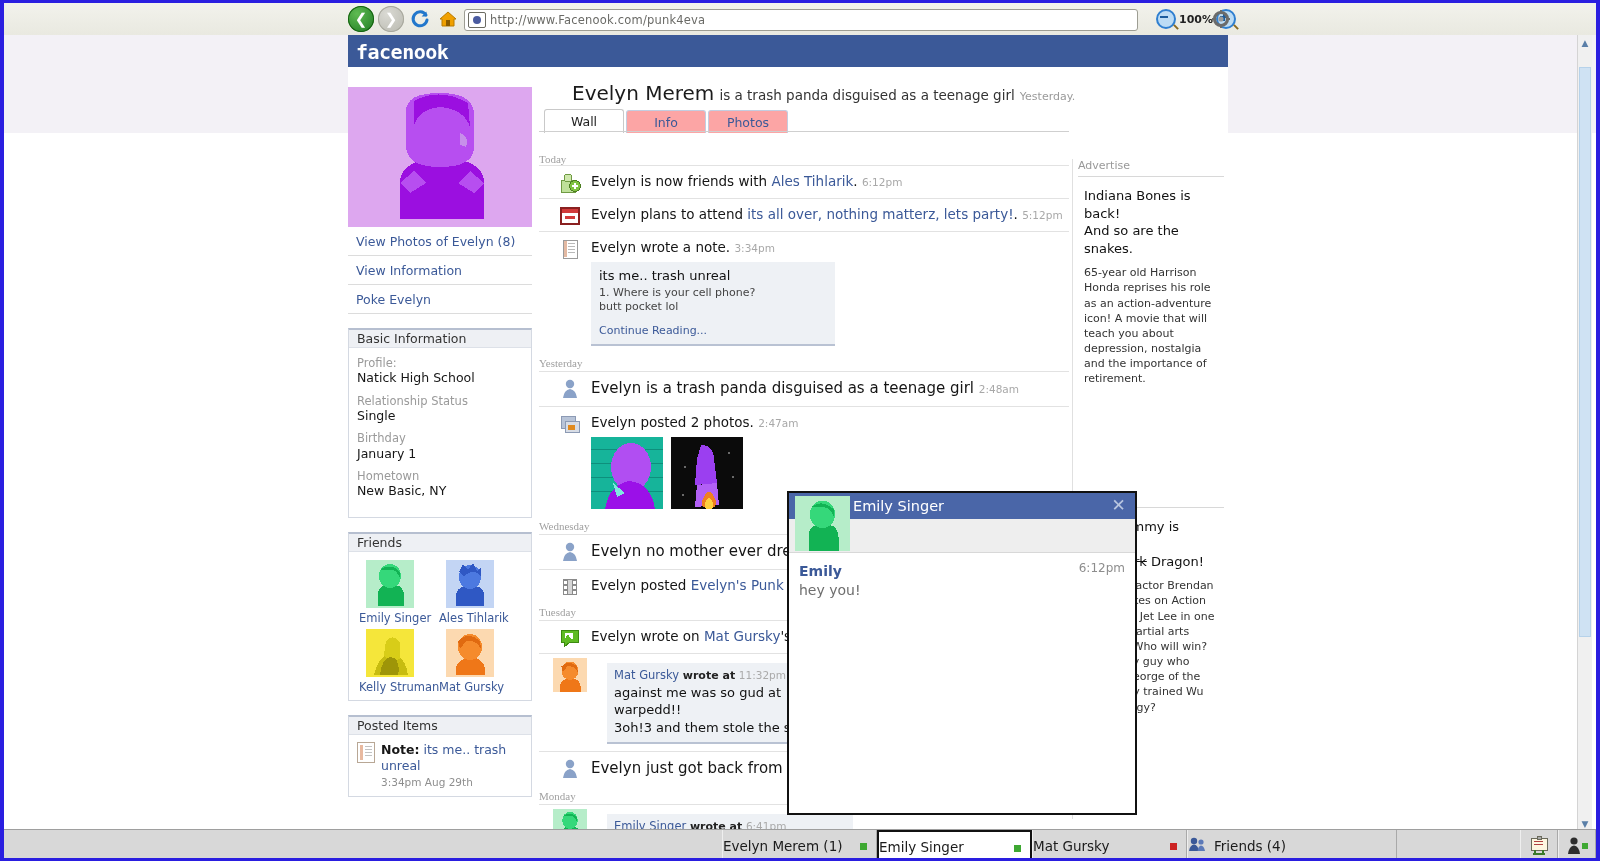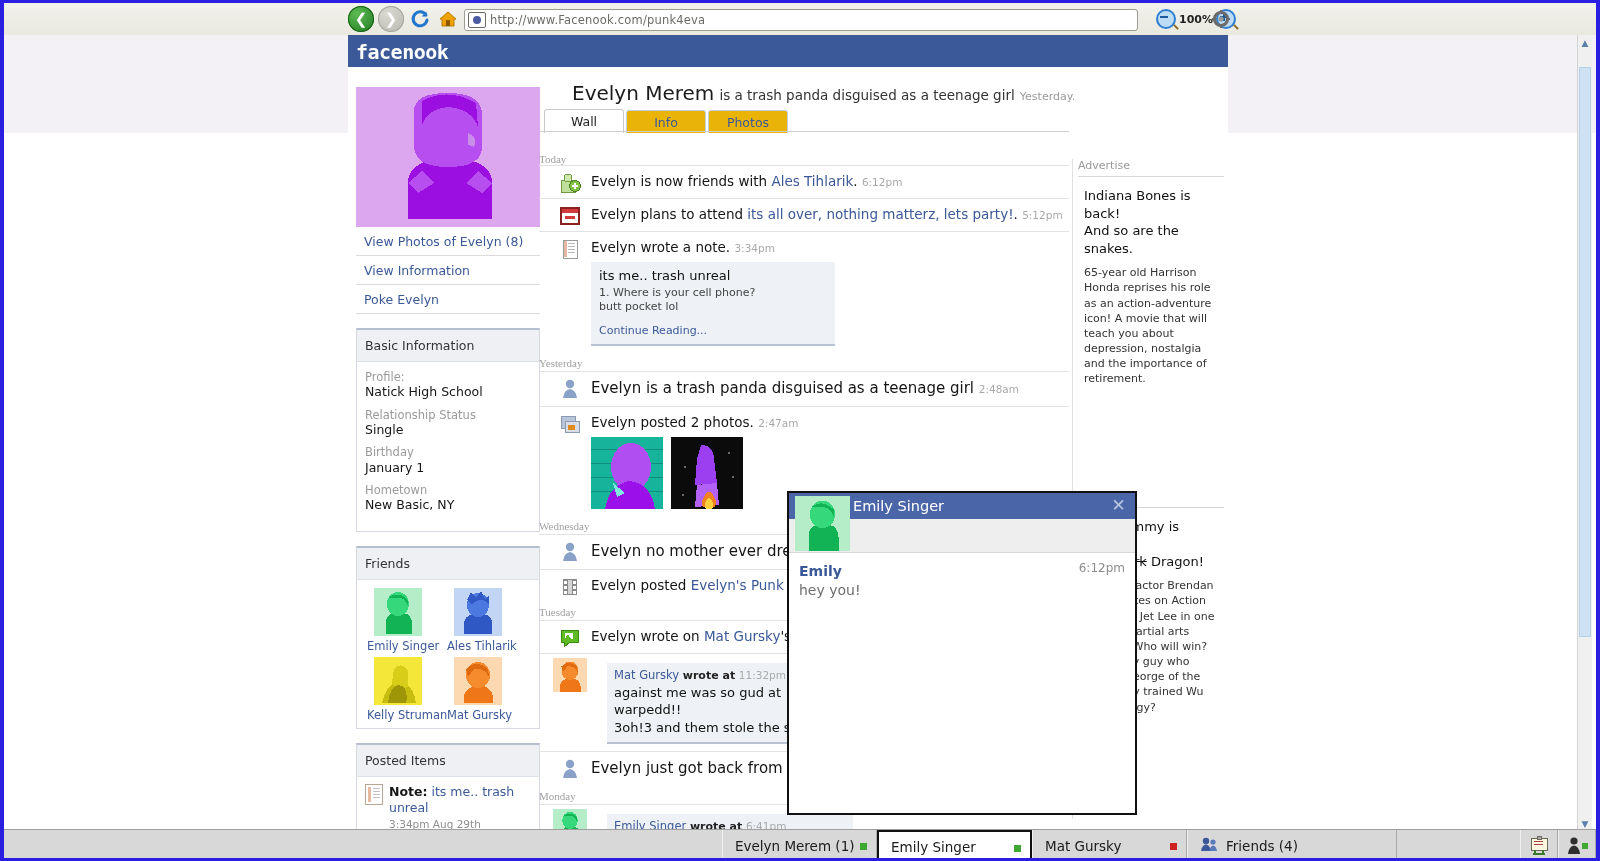--- a/index.html
+++ b/index.html
@@ -49,31 +49,31 @@
 
   
   .profhead{position:absolute;left:568px;top:78px;}
   .pname{font-size:20px;color:#1b1b1b;}
   .pstat{font-size:13.5px;color:#333;}
   .ptime{font-size:11px;color:#9a9a9a;}
 
   
   .tabs{position:absolute;left:540px;top:106px;display:flex;gap:2px;align-items:flex-end;}
   .tab{width:78px;height:22px;display:flex;align-items:center;justify-content:center;
-       font-size:12.5px;color:#3b5998;background:#eab308;border:1px solid #c3cde0;border-bottom:none;
+       font-size:12.5px;color:#3b5998;background:#fca5a5;border:1px solid #c3cde0;border-bottom:none;
        border-radius:3px 3px 0 0;}
   .tab.active{background:#fff;color:#222;border-color:#c9c9c9;height:23px;font-weight:normal;}
   .tabline{position:absolute;left:535px;top:128px;width:530px;height:1px;background:#cfcfcf;}
 
   
-  .lcol{position:absolute;left:352px;top:84px;width:184px;}
+  .lcol{position:absolute;left:344px;top:84px;width:184px;}
   .avatar{width:184px;height:140px;background:#dda7ef;position:relative;overflow:hidden;}
   .lnk{display:block;font-size:12.5px;color:#3b5998;padding:7px 8px 6px 8px;border-bottom:1px solid #dcdcdc;}
   .box{margin-top:14px;border:1px solid #d4d9e2;border-top:2px solid #b6bfd0;background:#fff;}
-  .boxhdr{background:#eef0f4;padding:8px 8px;font-size:12.5px;color:#333;border-bottom:1px solid #dde1e8;}
+  .boxhdr{background:#eef0f4;padding:1px 8px;font-size:12.5px;color:#333;border-bottom:1px solid #dde1e8;}
   .boxbody{padding:8px 8px 10px 8px;}
   .fld{margin-bottom:7px;}
   .fldlabel{font-size:11.5px;color:#9a9a9a;line-height:1.25;}
   .fldval{font-size:12.5px;color:#161616;line-height:1.3;}
   .friends{display:flex;flex-wrap:wrap;gap:4px 18px;padding:8px 10px 6px 10px;}
   .fr{width:62px;text-align:center;}
   .frimg{width:48px;height:48px;margin:0 auto;}
   .frname{font-size:11.5px;color:#3b5998;margin-top:3px;white-space:nowrap;}
   .posted{padding:7px 8px;display:flex;gap:6px;}
   .pi-ic{width:16px;height:19px;flex:none;background:#fff;border:1px solid #b8a795;position:relative;}
@@ -131,21 +131,21 @@
   .chat-sugg{position:absolute;left:0;bottom:0;width:100%;border-top:1px solid #d8d8d8;
      padding:8px 0 6px 0;box-sizing:border-box;display:flex;gap:8px;}
   .sug-ic{width:26px;height:22px;margin-left:10px;flex:none;}
   .sug-list{font-size:14px;color:#333;line-height:1.33;}
 
   
   .taskbar{position:absolute;left:0;bottom:0;width:1592px;height:32px;background:#d8d8d8;
      border-top:1px solid #9e9e9e;box-sizing:border-box;display:flex;align-items:stretch;}
   .tb-sp{flex:none;width:718px;}
   .tbtn{width:155px;border-right:1px solid #a9a9a9;border-left:1px solid #efefef;display:flex;align-items:center;
-        padding:0 12px;font-size:13.5px;color:#1b1b1b;position:relative;background:#d8d8d8;box-sizing:border-box;}
+        padding:0 0;font-size:13.5px;color:#1b1b1b;position:relative;background:#d8d8d8;box-sizing:border-box;}
   .tbtn.sel{background:#ffffff;border:2px solid #111;border-bottom:none;}
   .tbtn .dot{position:absolute;right:9px;top:13px;width:7px;height:7px;}
   .tbtn.friends{width:210px;display:flex;gap:8px;align-items:center;}
   .tb-right{margin-left:auto;display:flex;}
   .tbic{width:36px;border-left:1px solid #efefef;border-right:1px solid #a9a9a9;display:flex;align-items:center;justify-content:center;}
   .tb-blue{position:absolute;left:0;bottom:0;width:1592px;height:3px;background:#2a1ee0;}
 
   
   .vsb{position:absolute;right:4px;top:32px;width:14px;height:797px;background:#f0f0f0;border-left:1px solid #d4d4d4;}
   .vsb-th{position:absolute;left:1px;top:32px;width:12px;height:570px;background:#cfe2f3;border:1px solid #b6d2ea;box-sizing:border-box;}

